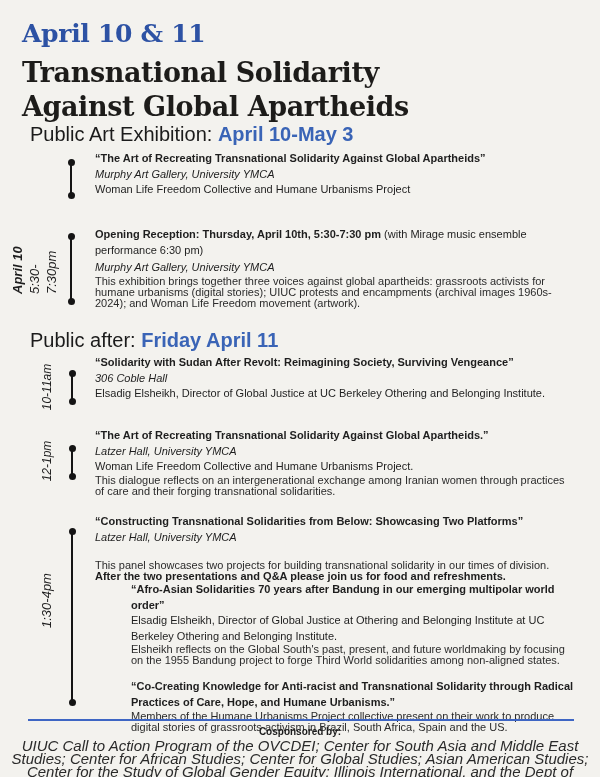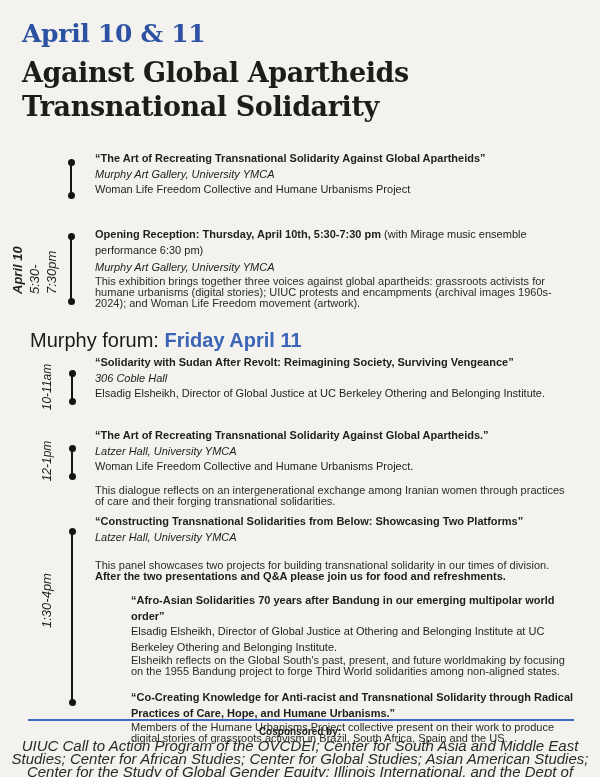--- a/index.html
+++ b/index.html
@@ -34,21 +34,21 @@
   
   .ev{
     position:absolute;
     font-size:11px;line-height:15.5px;color:#1e1e1e;
   }
   .ev p{margin:0;}
   .ev-title{font-weight:700;}
   .venue{font-style:italic;}
   .small{font-size:11px;line-height:11px;color:#2b2b2b;margin-top:2px;}
   .small b{color:#1c1c1c;}
-  .sub-ev{margin-left:36px;margin-top:11px;}
+  .sub-ev{margin-left:36px;}
   .sub-ev + .sub-ev{margin-top:13px;}
   
   .tl{
     position:absolute;width:2px;background:#141414;
   }
   .tl::before,.tl::after{
     content:"";position:absolute;left:-2.5px;
     width:7px;height:7px;border-radius:50%;background:#141414;
   }
   .tl::before{top:-3px;}
@@ -83,62 +83,65 @@
     font-size:15px;line-height:12.8px;color:#2a2a2a;
   }
 </style>
 </head>
 <body>
 
 <div class="page">
 
   <div class="date-range">April 10 &amp; 11</div>
   <div class="main-title">
+    <div>Transnational Solidarity</div>
     <div>Against Global Apartheids</div>
-    <div>Transnational Solidarity</div>
   </div>
 
+  <div class="sec-heading" style="top:121px;">
+    <span>Public Art Exhibition: </span><span class="dates">April 10-May 3</span>
+  </div>
 
   <span class="tl" style="left:70px;top:162px;height:34px;"></span>
   <div class="ev" style="left:95px;top:151px;width:482px;">
     <p class="ev-title">“The Art of Recreating Transnational Solidarity Against Global Apartheids”</p>
     <p class="venue">Murphy Art Gallery, University YMCA</p>
     <p>Woman Life Freedom Collective and Humane Urbanisms Project</p>
   </div>
 
   <span class="tl" style="left:70px;top:236px;height:66px;"></span>
   <div class="rot-multi" style="left:4px;top:235px;">
     <div class="day">April 10</div>
     <div>5:30-7:30pm</div>
   </div>
   <div class="ev" style="left:95px;top:226px;width:480px;">
     <p style="line-height:16px;"><span class="ev-title">Opening Reception: Thursday, April 10th, 5:30-7:30 pm</span><span> (with Mirage music ensemble performance 6:30 pm)</span></p>
     <p class="venue" style="margin-top:2px;">Murphy Art Gallery, University YMCA</p>
     <p class="small" style="width:474px;">This exhibition brings together three voices against global apartheids: grassroots activists for humane urbanisms (digital stories); UIUC protests and encampments (archival images 1960s-2024); and Woman Life Freedom movement (artwork).</p>
   </div>
 
   <div class="sec-heading" style="top:327px;">
-    <span>Murphy forum: </span><span class="dates">Friday April 11</span>
+    <span>Public after: </span><span class="dates">Friday April 11</span>
   </div>
 
   <span class="tl" style="left:71px;top:373px;height:29px;"></span>
   <div class="rot-label" style="left:15px;top:380px;width:64px;">10-11am</div>
   <div class="ev" style="left:95px;top:355px;width:482px;">
     <p class="ev-title">“Solidarity with Sudan After Revolt: Reimagining Society, Surviving Vengeance”</p>
     <p class="venue">306 Coble Hall</p>
     <p>Elsadig Elsheikh, Director of Global Justice at UC Berkeley Othering and Belonging Institute.</p>
   </div>
 
   <span class="tl" style="left:71px;top:448px;height:29px;"></span>
   <div class="rot-label" style="left:15px;top:454px;width:64px;">12-1pm</div>
   <div class="ev" style="left:95px;top:428px;width:482px;">
     <p class="ev-title">“The Art of Recreating Transnational Solidarity Against Global Apartheids.”</p>
     <p class="venue">Latzer Hall, University YMCA</p>
     <p>Woman Life Freedom Collective and Humane Urbanisms Project.</p>
-    <p class="small" style="width:476px;margin-top:10px;">This dialogue reflects on an intergenerational exchange among Iranian women through practices of care and their forging transnational solidarities.</p>
+    <p class="small" style="width:476px;margin-top:0;">This dialogue reflects on an intergenerational exchange among Iranian women through practices of care and their forging transnational solidarities.</p>
   </div>
 
   <span class="tl" style="left:71px;top:531px;height:172px;"></span>
   <div class="rot-label" style="left:6px;top:593px;width:80px;font-size:13px;">1:30-4pm</div>
   <div class="ev" style="left:95px;top:514px;width:484px;">
     <p class="ev-title">“Constructing Transnational Solidarities from Below: Showcasing Two Platforms”</p>
     <p class="venue">Latzer Hall, University YMCA</p>
     <p class="small" style="width:478px;margin-top:15px;"><span>This panel showcases two projects for building transnational solidarity in our times of division. </span><b>After the two presentations and Q&amp;A please join us for food and refreshments.</b></p>
 
     <div class="sub-ev">

